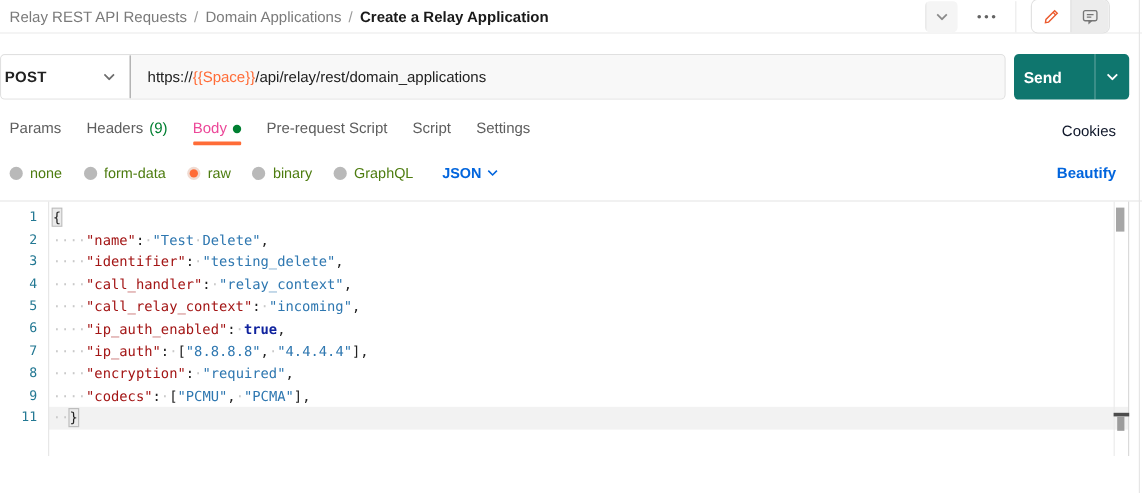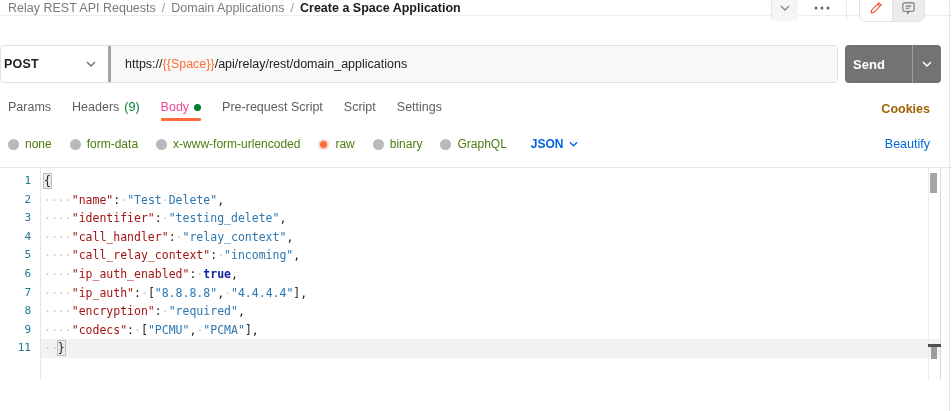--- a/index.html
+++ b/index.html
@@ -1,21 +1,21 @@
 <!DOCTYPE html>
 <html><head>
 <meta charset="utf-8">
 <style>
   * { margin:0; padding:0; box-sizing:border-box; }
   html,body { width:952px; height:411px; background:#fff; overflow:hidden;
               font-family:"Liberation Sans", sans-serif; }
   .app { position:relative; width:952px; height:411px; background:#fff; }
 
   
-  .header { position:absolute; top:0; left:0; width:952px; height:16px;
+  .header { position:absolute; top:0; left:0; width:952px; height:28px;
             border-bottom:1px solid #ededed; display:flex; }
   .breadcrumb { display:flex; align-items:center; gap:6px; padding-left:8px;
                 font-size:12.5px; color:#7a7a7a; white-space:nowrap; }
   .breadcrumb .sep { color:#9a9a9a; }
   .breadcrumb .last { color:#1a1a1a; font-weight:600; }
   .header-right { margin-left:auto; display:flex; align-items:center; gap:12px; padding-right:27px; }
   .save-group { display:flex; align-items:stretch; background:#f5f5f5; border-radius:4px; height:26px; overflow:hidden; }
   .save-btn { display:flex; align-items:center; gap:6px; padding:0 10px; color:#9b9b9b;
               font-size:12.5px; cursor:pointer; }
   .save-caret { display:flex; align-items:center; padding:0 8px; border-left:1px solid #e3e3e3; }
@@ -26,54 +26,54 @@
   .seg.edit { background:#fff; }
   .seg.comments { background:#ececec; border-left:1px solid #e2e2e2; }
 
   
   .request-row { position:absolute; top:45px; left:0; width:952px; height:38px; }
   .req-group { position:absolute; left:0; top:0; width:838px; height:38px;
                border:1px solid #e0e0e0; border-radius:4px; display:flex; overflow:hidden; background:#fff; }
   .method-select { width:107px; display:flex; align-items:center; justify-content:space-between;
                    padding:0 12px 0 3px; background:#fff; cursor:pointer; }
   .method-select .method { font-size:12.5px; font-weight:700; color:#212121; letter-spacing:.2px; }
-  .url-field { flex:1; background:#f8f8f8; border-left:3px solid #a3a3a3; display:flex; align-items:center;
+  .url-field { flex:1; background:#f8f8f8; border-left:1px solid #a3a3a3; display:flex; align-items:center;
                padding-left:14px; font-size:12.5px; color:#212121; white-space:nowrap; }
   .url-var { color:#ff6c37; }
-  .send-btn { position:absolute; right:11px; top:0; width:96px; height:38px; background:#737373;
+  .send-btn { position:absolute; right:11px; top:0; width:96px; height:38px; background:#0f766e;
               border-radius:4px; display:flex; color:#fff; cursor:pointer;gap:19px; }
   .send-main { flex:1; display:flex; align-items:center; justify-content:center;
                font-size:13px; font-weight:700; }
   .send-caret { width:29px; display:flex; align-items:center; justify-content:center;
                 border-left:1px solid rgba(255,255,255,.3); }
 
   
   .tabs-row { position:absolute; top:95px; left:0; width:952px; height:27px;
               display:flex; align-items:center; padding-left:8px; }
   .tab { position:relative; display:flex; align-items:center; gap:5px; margin-right:21px;
          font-size:12.5px; color:#5e5e5e; cursor:pointer; padding:4px 0 7px 0; }
   .tab.active { color:#ec4899; }
   .tab.active::after { content:""; position:absolute; left:0; right:0; bottom:0; height:3px;
                        background:#ff6c37; border-radius:1px; }
   .tab-count { color:#007f31; }
   .tab-dot { width:7px; height:7px; border-radius:50%; background:#007f31; }
-  .cookies-link { margin-left:auto; margin-right:22px; font-size:12.5px; font-weight:700;
-                  color:#a16207; cursor:pointer; }
+  .cookies-link { margin-left:auto; margin-right:22px; font-size:12.5px; font-weight:400;
+                  color:#0f172a; cursor:pointer; }
 
   
   .modes-row { position:absolute; top:133px; left:0; width:952px; height:22px;
                display:flex; align-items:center; padding-left:8px; gap:18px; }
   .mode { display:flex; align-items:center; gap:6px; font-size:12px; color:#4d7c0f; cursor:pointer; }
   .radio { width:11px; height:11px; border-radius:50%; background:#b9b9b9; position:relative; }
   .mode.selected .radio { background:#f0dbd2; }
   .mode.selected .radio::after { content:""; position:absolute; left:2px; top:2px; width:7px; height:7px;
                                  border-radius:50%; background:#ff6c37; }
   .lang-select { display:flex; align-items:center; gap:5px; font-size:12px; font-weight:700;
                  color:#0265dd; cursor:pointer; margin-left:6px; }
-  .beautify-link { margin-left:auto; margin-right:22px; font-size:12.5px; font-weight:400;
+  .beautify-link { margin-left:auto; margin-right:22px; font-size:12.5px; font-weight:700;
                    color:#0265dd; cursor:pointer; }
 
   
   .editor { position:absolute; top:167px; left:0; width:952px; height:244px;
             border-top:1px solid #e8e8e8; background:#fff;
             font-family:"DejaVu Sans Mono", monospace; font-size:11.5px; }
   .gutter-line { position:absolute; left:40px; top:0; width:1px; height:212px; background:#e7e7e7; }
   .ed-rows { position:absolute; left:0; top:4px; width:940px; }
   .ed-row { display:flex; height:18.6px; line-height:18.6px; }
   .ln { width:40px; padding-right:9px; text-align:right; color:#237893; font-size:11px; flex:none; }
@@ -100,21 +100,21 @@
 <body>
 
 <div class="app">
 
   <div class="header">
     <div class="breadcrumb">
       <span>Relay REST API Requests</span>
       <span class="sep">/</span>
       <span>Domain Applications</span>
       <span class="sep">/</span>
-      <span class="last">Create a Space Application</span>
+      <span class="last">Create a Relay Application</span>
     </div>
     <div class="header-right">
       <div class="save-group">
         <div class="save-caret">
           <svg width="10" height="6" viewBox="0 0 10 6" fill="none" stroke="#8a8a8a" stroke-width="1.4">
               <path d="M1 1l4 4 4-4"></path>
             </svg>
         </div>
       </div>
       <div class="more-btn">
@@ -198,24 +198,20 @@
   <div class="modes-row">
     <div style="display:flex;align-items:center;gap:18px;">
         <div class="mode">
           <span class="radio"></span>
           <span>none</span>
         </div>
         <div class="mode">
           <span class="radio"></span>
           <span>form-data</span>
         </div>
-        <div class="mode">
-          <span class="radio"></span>
-          <span>x-www-form-urlencoded</span>
-        </div>
         <div class="mode selected">
           <span class="radio"></span>
           <span>raw</span>
         </div>
         <div class="mode">
           <span class="radio"></span>
           <span>binary</span>
         </div>
         <div class="mode">
           <span class="radio"></span>

